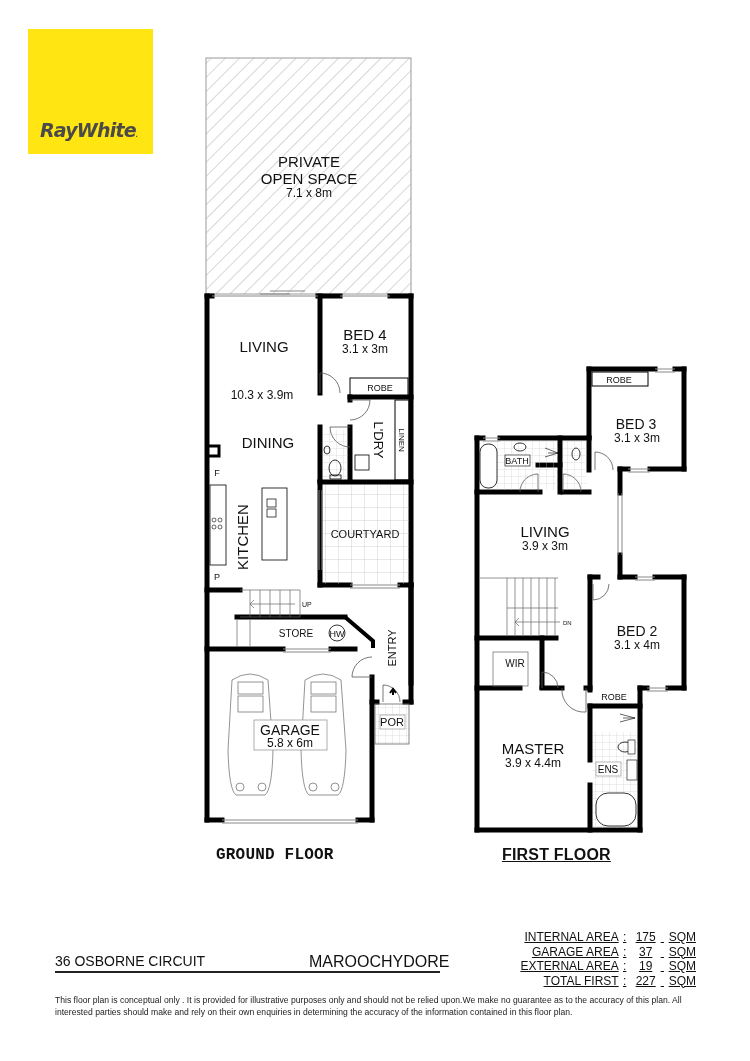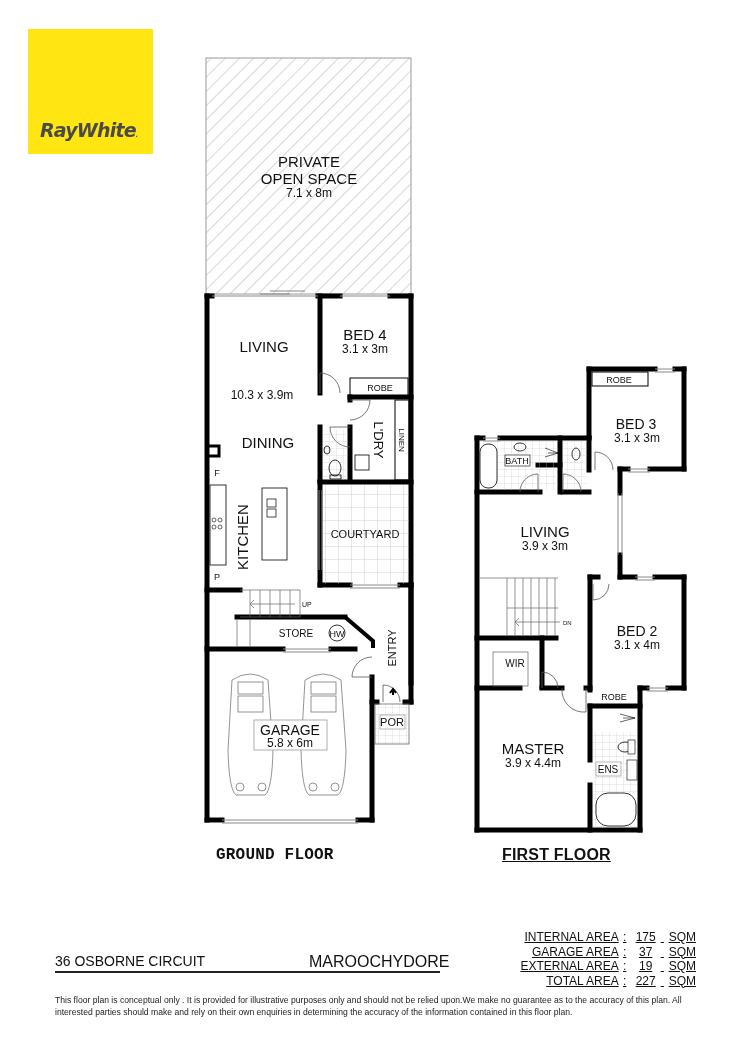--- a/index.html
+++ b/index.html
@@ -336,18 +336,18 @@
   </div>
   <div class="area-row">
     <span class="area-label">GARAGE AREA</span><span class="area-colon">:</span>
     <span class="area-value">37</span>&nbsp;<span class="area-unit">SQM</span>
   </div>
   <div class="area-row">
     <span class="area-label">EXTERNAL AREA</span><span class="area-colon">:</span>
     <span class="area-value">19</span>&nbsp;<span class="area-unit">SQM</span>
   </div>
   <div class="area-row">
-    <span class="area-label">TOTAL AREA</span><span class="area-colon">:</span>
+    <span class="area-label">TOTAL FIRST</span><span class="area-colon">:</span>
     <span class="area-value">227</span>&nbsp;<span class="area-unit">SQM</span>
   </div>
 </div>
 
 <div class="disclaimer">This floor plan  is conceptual only . It is provided for illustrative purposes only and should not be relied upon.We make no guarantee as to the accuracy of this plan. All interested parties should make and rely on their own enquiries in determining the accuracy of the information contained in this floor plan.</div>
 
 </body></html>

